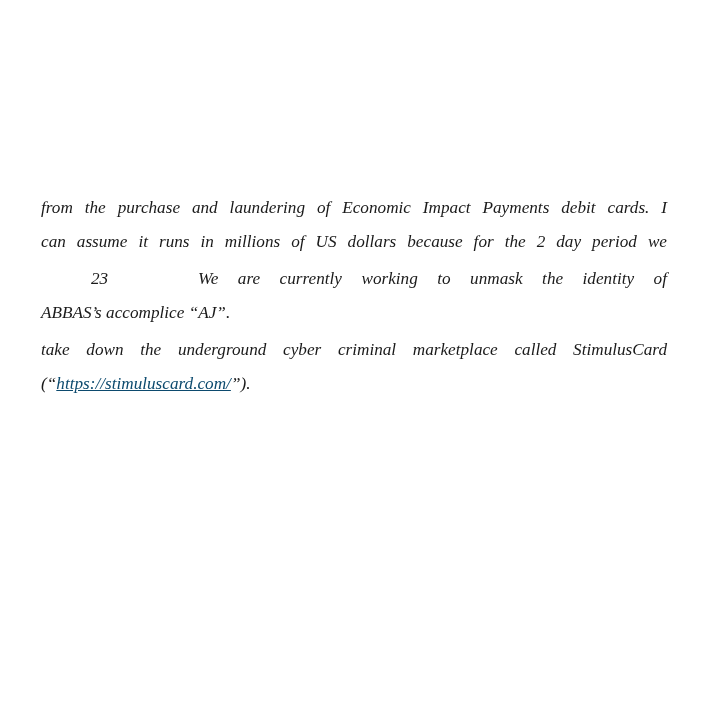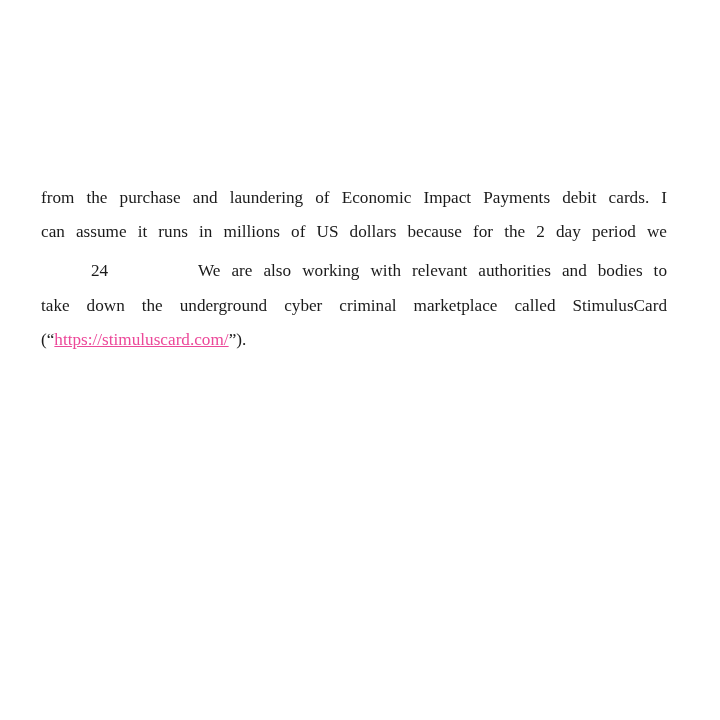--- a/index.html
+++ b/index.html
@@ -3,47 +3,50 @@
 <meta charset="utf-8">
 <style>
   html, body { margin: 0; padding: 0; }
   body {
     width: 720px; height: 720px; background: #ffffff; overflow: hidden;
     font-family: "Liberation Serif", "DejaVu Serif", serif;
     color: #1a1a1a;
   }
   .page { position: relative; width: 720px; height: 720px; }
   .text-block {
-    position: absolute; left: 41px; width: 626px; top: 181px;
-    font-size: 17.2px; line-height: 34.2px;
+    position: absolute; left: 41px; width: 626px; top: 191px;
+    font-size: 17.2px; line-height: 34.2px; font-style: italic;
   }
   .line {
     display: block; text-align: justify; text-align-last: justify;
     white-space: nowrap; height: 34.2px;
   }
   .line.last { text-align-last: left; }
   .para-gap { height: 2.5px; }
   .num-line { display: flex; height: 34.2px; }
   .num { width: 157px; padding-left: 50px; box-sizing: border-box; flex: 0 0 auto; }
   .num-text { flex: 1; text-align: justify; text-align-last: justify; white-space: nowrap; }
-  a.link { color: #ec4899; text-decoration: underline; }
+  a.link { color: #0c4a6e; text-decoration: underline; }
 </style>
 </head>
 <body>
 
 <div class="page">
   <div class="text-block">
     <div>
       <span class="line">from the purchase and laundering of Economic Impact Payments debit cards. I</span>
       <span class="line">can assume it runs in millions of US dollars because for the 2 day period we</span>
     </div>
     <div class="para-gap"></div>
+    <div>
+      <div class="num-line">
+        <span class="num">23</span>
+        <span class="num-text">We are currently working to unmask the identity of</span>
+      </div>
+      <span class="line last">ABBAS’s accomplice “AJ”.</span>
+    </div>
     <div class="para-gap"></div>
     <div>
-      <div class="num-line">
-        <span class="num">24</span>
-        <span class="num-text">We are also working with relevant authorities and bodies to</span>
-      </div>
       <span class="line">take down the underground cyber criminal marketplace called StimulusCard</span>
       <span class="line last"><span>(“</span><a class="link">https://stimuluscard.com/</a><span>”).</span></span>
     </div>
   </div>
 </div>
 
 </body></html>

